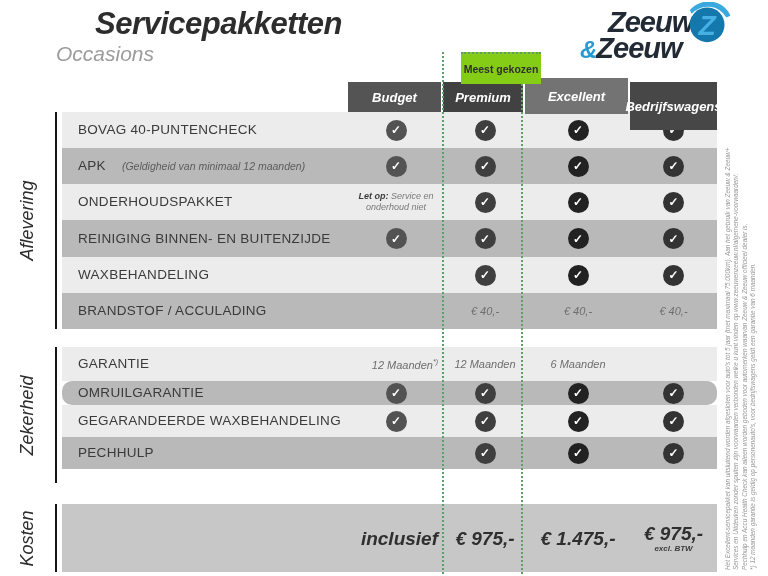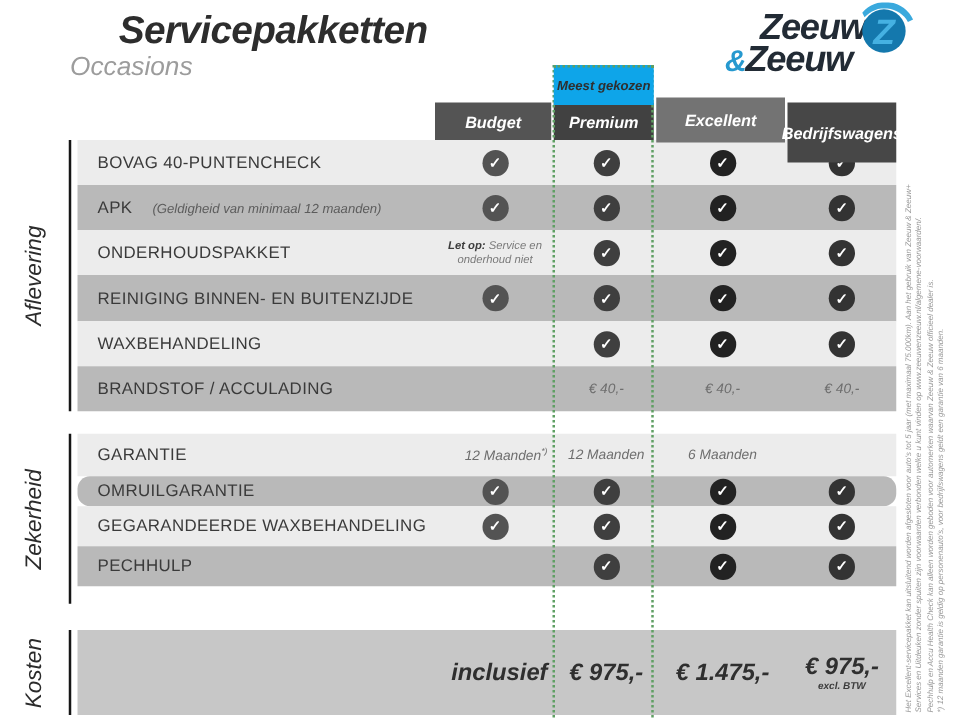--- a/index.html
+++ b/index.html
@@ -21,23 +21,23 @@
 
   
   .colhead{position:absolute;display:flex;align-items:center;justify-content:center;
            color:#fff;font-size:13px;font-weight:700;font-style:italic;z-index:4;}
   .colhead.budget{left:348px;top:82px;width:93px;height:30px;background:#545454;}
   .colhead.premium{left:443px;top:82px;width:80px;height:30px;background:#414141;}
   .colhead.excellent{left:525px;top:78px;width:103px;height:36px;background:#737373;}
   .colhead.bedrijfswagens{left:630px;top:82px;width:87px;height:48px;background:#474747;}
 
   
-  .most-chosen{position:absolute;left:443px;top:52px;width:80px;height:30px;background:#0ea5e9;
+  .most-chosen{position:absolute;left:461px;top:52px;width:80px;height:30px;background:#84cc16;
                display:flex;align-items:center;justify-content:center;font-size:10.5px;font-weight:700;
-               font-style:italic;color:#2f2f2f;border-top:2px dotted #5f9f63;z-index:6;}
+               color:#2f2f2f;border-top:2px dotted #5f9f63;z-index:6;}
   .dotline{position:absolute;top:52px;width:0;height:522px;border-left:2px dotted #5f9f63;z-index:6;}
   .dotline.left{left:442px;}
   .dotline.right{left:521px;}
 
   
   .rows{position:absolute;left:62px;width:655px;}
   .rows.aflevering{top:112px;}
   .rows.zekerheid{top:347px;}
   .rows.kosten{top:504px;}
 

